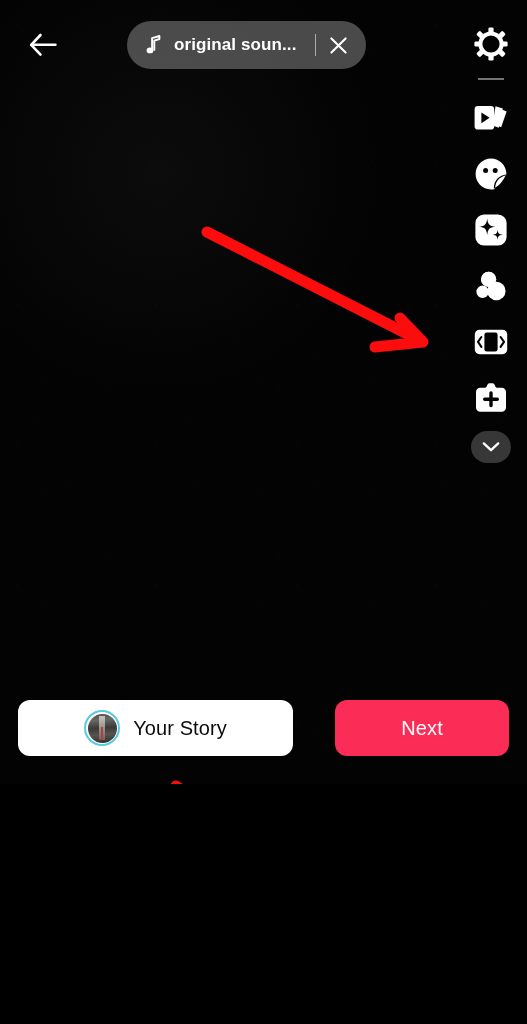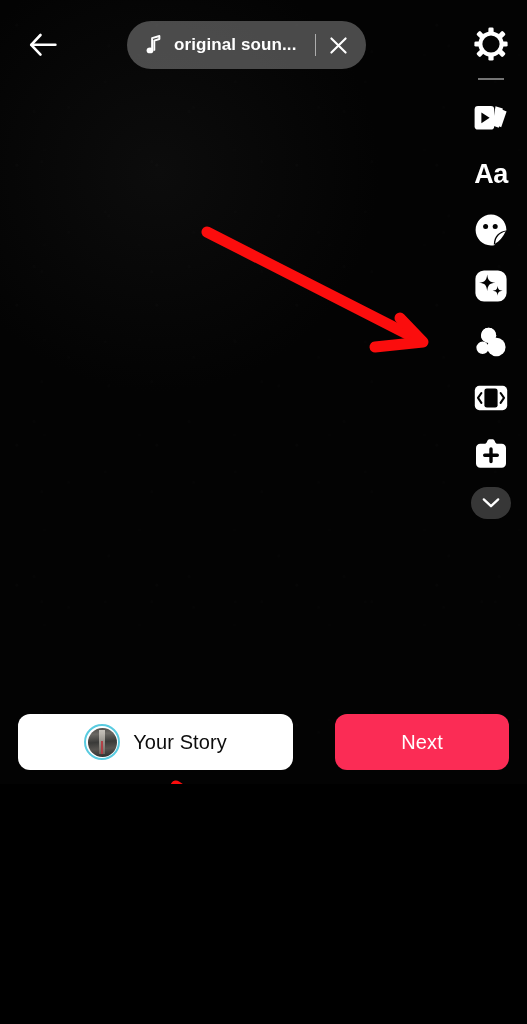--- a/index.html
+++ b/index.html
@@ -169,21 +169,20 @@
     cursor: pointer;
   }
 
   
   #bottom-bar {
     position: absolute;
     left: 0; right: 0;
     bottom: 0;
     height: 84px;
     display: flex;
-    align-items: center;
     padding: 0 18px;
     gap: 13px;
     z-index: 20;
   }
 
   #your-story-button {
     flex: 1 1 auto;
     height: 56px;
     background: #fff;
     border-radius: 12px;
@@ -325,23 +324,20 @@
 
     <div class="tool-button">
       <svg width="36" height="30" viewBox="0 0 36 30">
         <path d="M22.5 3.2 L29.8 5.4 L25.8 24.8 L19.5 22.4 Z" fill="#ffffff"></path>
         <path d="M27.8 6.0 L33.6 8.6 L28.2 24.2 L24.2 22.6 Z" fill="#ffffff"></path>
         <rect x="1.6" y="3.0" width="19.6" height="23.6" rx="3.4" fill="#ffffff"></rect>
         <path d="M8.4 9.4 L16.6 14.8 L8.4 20.2 Z" fill="#030303"></path>
       </svg>
     </div>
 
-    <div class="tool-button">
-      <span class="tool-text">Aa</span>
-    </div>
 
     <div class="tool-button">
       <svg width="34" height="34" viewBox="0 0 34 34">
         <path d="M17 1.6 C25.5 1.6 32.4 8.5 32.4 17 L20.2 32.2 C18.2 32.6 17 32.4 17 32.4
                  C8.5 32.4 1.6 25.5 1.6 17 C1.6 8.5 8.5 1.6 17 1.6 Z" fill="#ffffff"></path>
         <path d="M32.4 17 C26.5 17.4 20.6 21.3 20.2 32.2 Z" fill="#ffffff"></path>
         <path d="M32.2 17.4 C25.8 18.0 19.6 22.6 19.8 31.8 L19.8 31.8 C19.8 31.8 25.6 29.4 32.2 17.4 Z" fill="#030303"></path>
         <path d="M31.6 18.4 C26.2 19.6 21.4 23.8 21.2 30.6 C24.9 28.3 29.0 24.2 31.6 18.4 Z" fill="#ffffff"></path>
         <circle cx="11.6" cy="13.4" r="2.5" fill="#030303"></circle>
         <circle cx="21.2" cy="13.4" r="2.5" fill="#030303"></circle>

